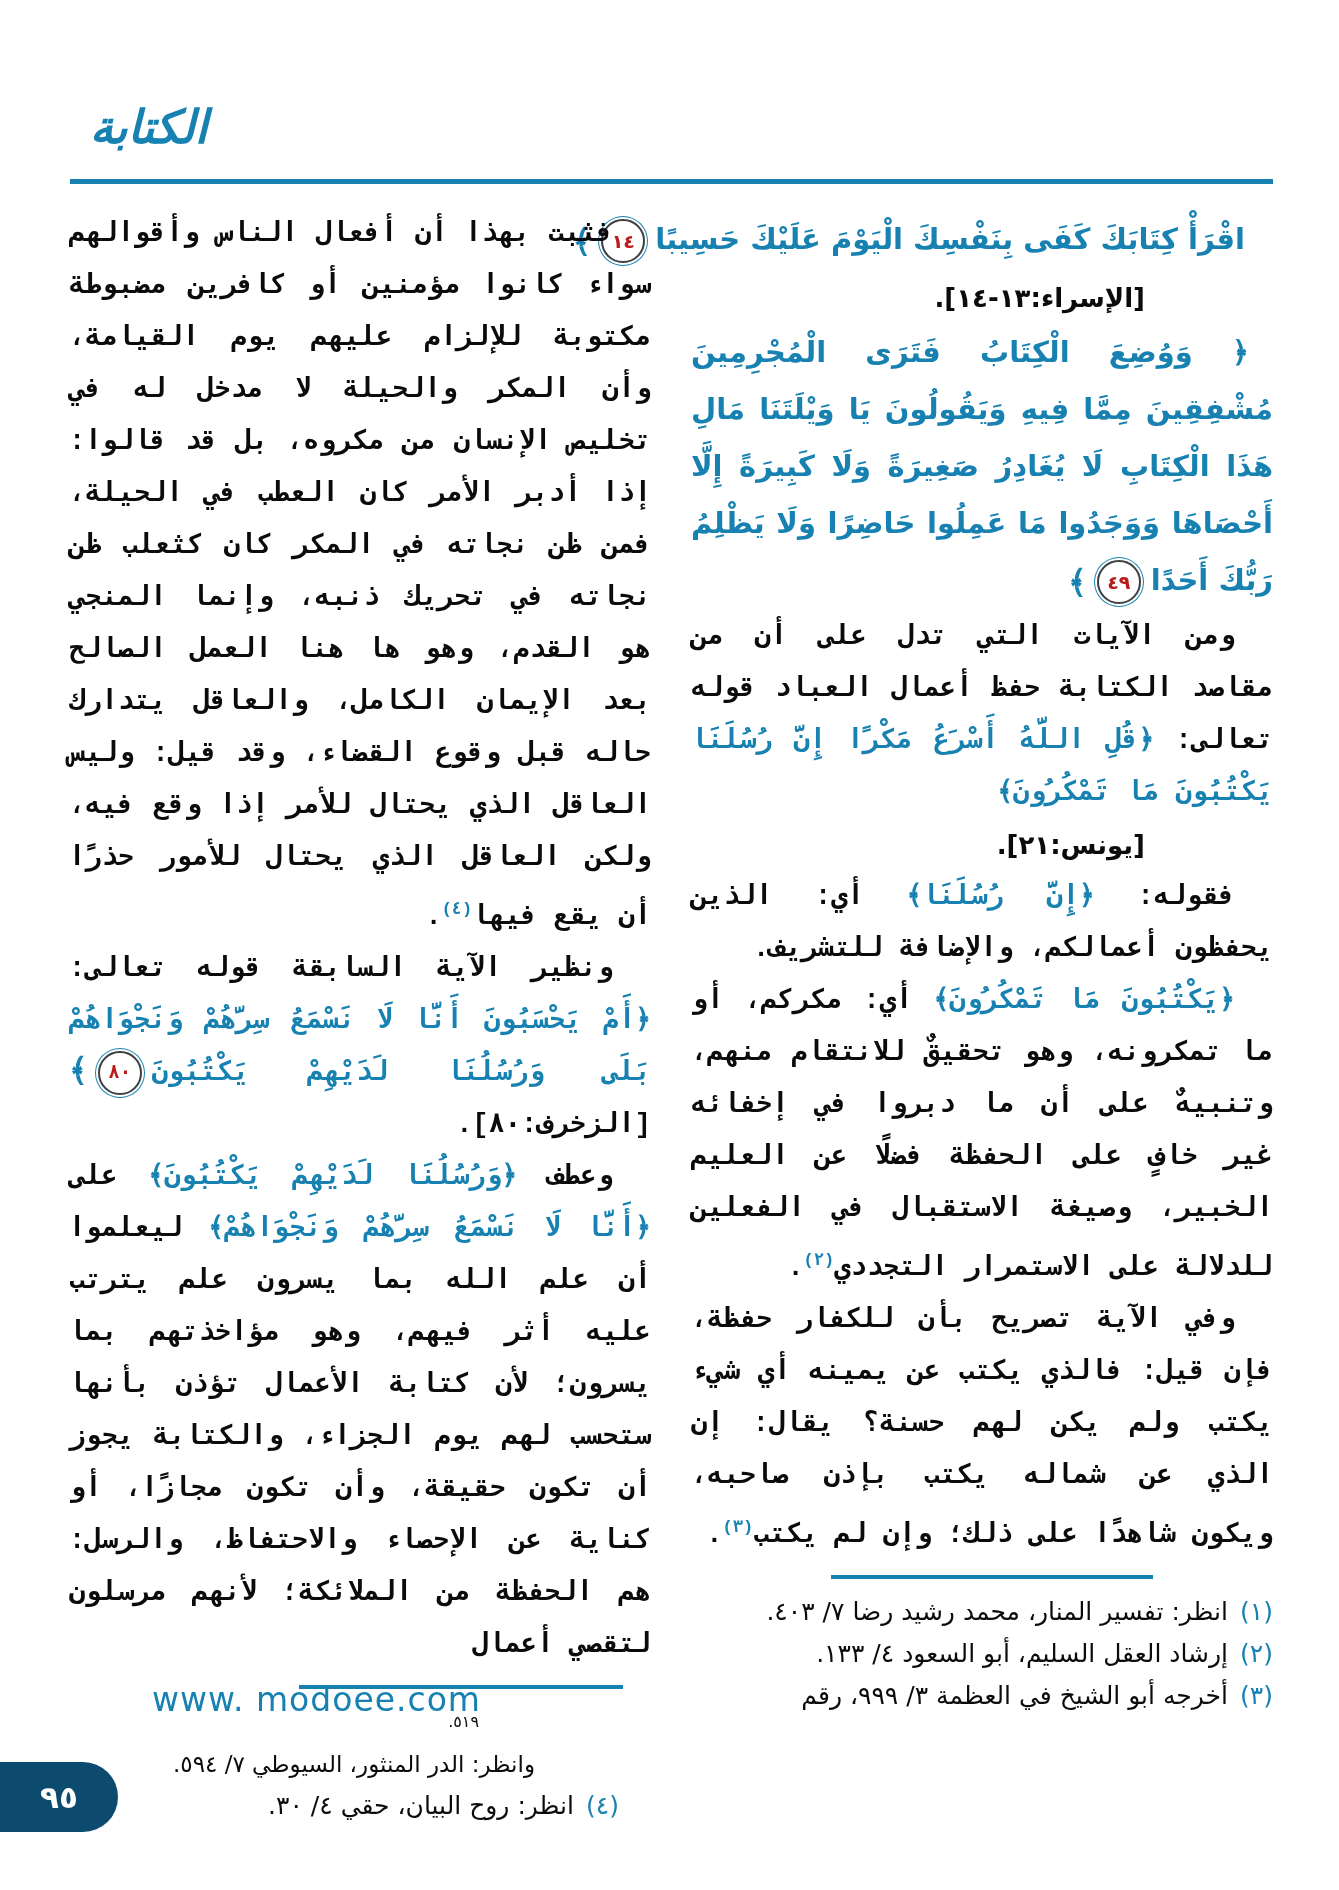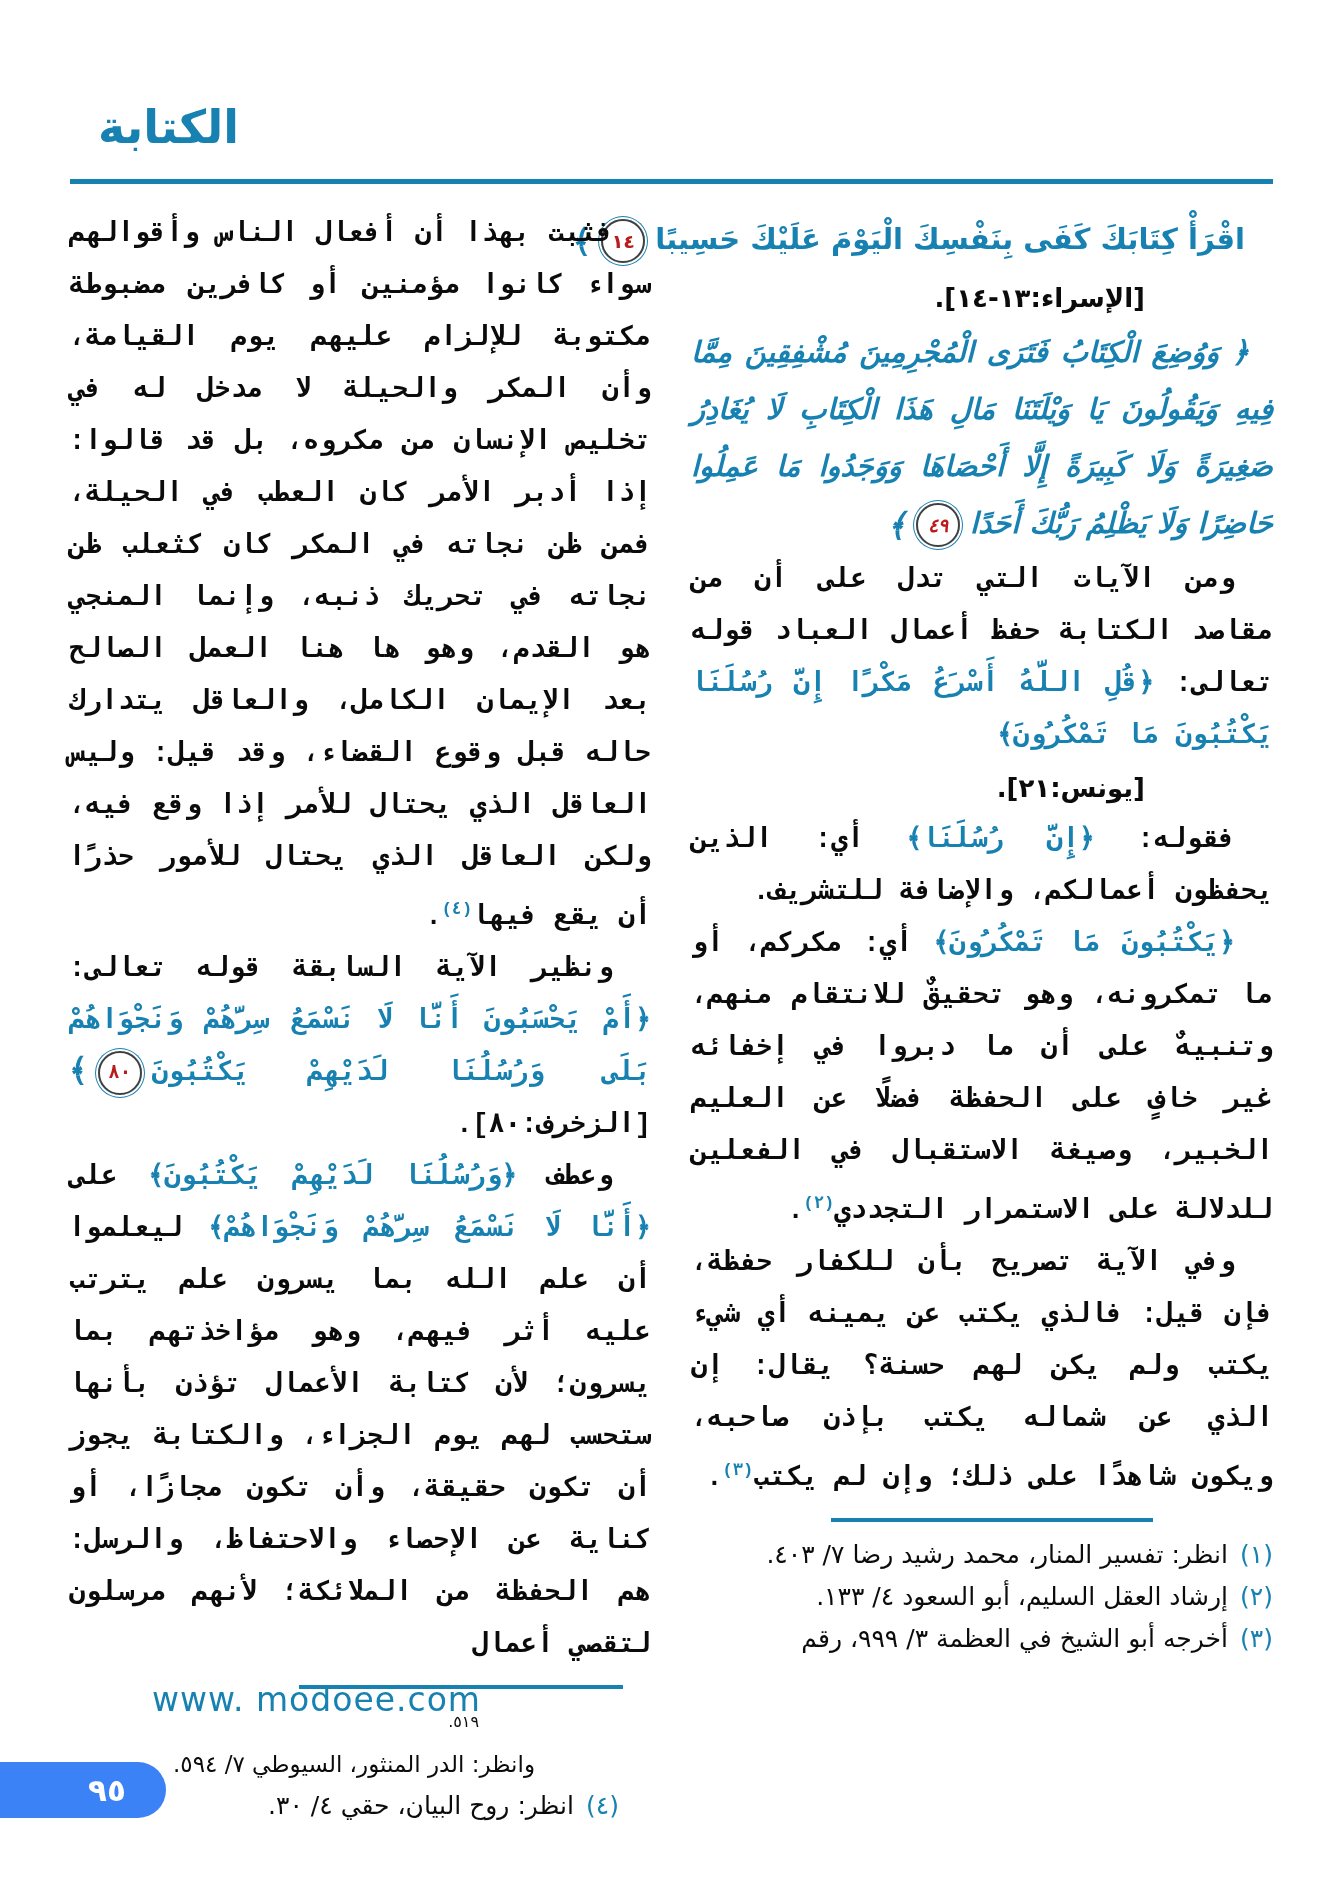--- a/index.html
+++ b/index.html
@@ -7,22 +7,22 @@
     position:relative;
     width:1339px;height:1890px;
     background:#ffffff;
     overflow:hidden;
     direction:rtl;
     font-family:"DejaVu Sans", sans-serif;
     color:#0b0b0b;
   }
   
   .header-title{
-    position:absolute;top:100px;left:98px;
-    font-size:46px;font-weight:bold;color:#1781b1;
+    position:absolute;top:100px;left:90px;
+    font-size:46px;font-weight:bold;color:#1781b1;font-style:italic;
   }
   .header-rule{
     position:absolute;top:179px;left:70px;right:66px;
     height:5px;background:#1781b1;
   }
   
   .columns{
     position:absolute;top:208px;right:66px;left:69px;
     display:flex;gap:40px;direction:rtl;
   }
@@ -34,21 +34,21 @@
   }
   .ind{text-indent:38px;}
   .q{color:#1781b1;}
   .verse-line{
     color:#1781b1;font-size:29px;line-height:62px;
     font-weight:bold;text-align:right;text-indent:28px;margin:0;
     white-space:nowrap;
   }
   .verse-block{
     color:#1781b1;font-size:29px;line-height:57px;
-    font-weight:bold;text-align:justify;text-indent:24px;margin:0;font-style:italic;
+    font-weight:bold;text-align:justify;text-indent:24px;margin:0;
   }
   .refline{
     font-size:26px;line-height:52px;font-weight:bold;
     text-align:right;margin:0 128px 0 0;
   }
   .ayah-num{
     display:inline-flex;align-items:center;justify-content:center;
     width:40px;height:40px;border:2px solid #404040;border-radius:50%;
     box-shadow:0 0 0 2px #ffffff,0 0 0 3px #1781b1;
     font-size:19px;line-height:1;color:#b91c1c;
@@ -66,23 +66,23 @@
     display:flex;gap:12px;align-items:flex-start;
     font-size:25px;line-height:42px;font-weight:normal;
     text-align:justify;margin:0;
   }
   .fn .n{color:#1781b1;flex:0 0 auto;}
   .fn-cont1{font-size:16px;line-height:42px;text-align:right;margin:0 172px 0 0;}
   .fn-cont2{font-size:23px;line-height:42px;text-align:center;margin:0 12px 0 0;}
   .fn4{margin-right:32px;}
   
   .page-tab{
-    position:absolute;left:0;top:1762px;width:118px;height:56px;
-    background:#3b82f6;border-radius:0 35px 35px 0;
-    display:flex;align-items:center;justify-content:center;padding-left:48px;
+    position:absolute;left:0;top:1762px;width:118px;height:70px;
+    background:#0c4a6e;border-radius:0 35px 35px 0;
+    display:flex;align-items:center;justify-content:center;
   }
   .page-tab .num{color:#ffffff;font-size:31px;font-weight:bold;}
   .website{
     position:absolute;left:152px;top:1680px;
     direction:ltr;font-size:33px;color:#1781b1;
     letter-spacing:1px;
   }
 </style>
 </head>
 <body>

